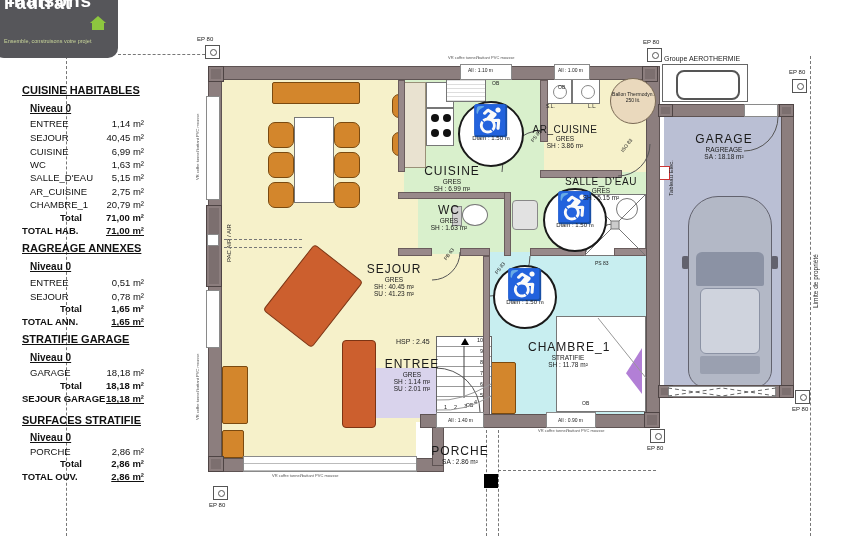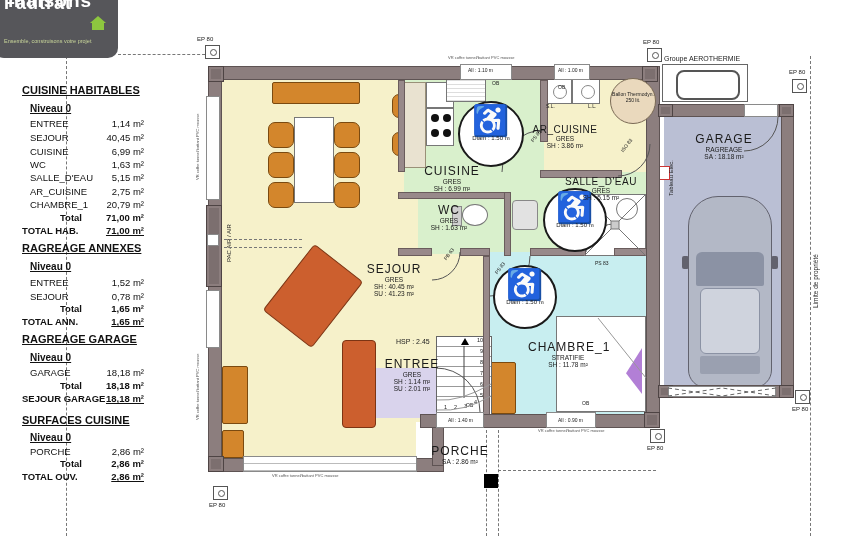--- a/index.html
+++ b/index.html
@@ -113,51 +113,51 @@
       </div>
     <div class="trow grand" style="top:225px">
         <span class="tn">TOTAL HAB.</span>
         <span class="tv">71,00 m²</span>
       </div>
 
     <div class="ttl" style="top:242px">RAGREAGE ANNEXES</div>
     <div class="niv" style="top:261px">Niveau 0</div>
     <div class="trow" style="top:277px">
         <span class="tn">ENTREE</span>
-        <span class="tv">1,52 m²</span>
+        <span class="tv">0,51 m²</span>
       </div>
     <div class="trow" style="top:291px">
         <span class="tn">SEJOUR</span>
         <span class="tv">0,78 m²</span>
       </div>
     <div class="trow tot" style="top:303px">
         <span class="tn">Total</span>
         <span class="tv">1,65 m²</span>
       </div>
     <div class="trow grand" style="top:316px">
         <span class="tn">TOTAL ANN.</span>
         <span class="tv">1,65 m²</span>
       </div>
 
-    <div class="ttl" style="top:333px">RAGREAGE GARAGE</div>
+    <div class="ttl" style="top:333px">STRATIFIE GARAGE</div>
     <div class="niv" style="top:352px">Niveau 0</div>
     <div class="trow" style="top:367px">
         <span class="tn">GARAGE</span>
         <span class="tv">18,18 m²</span>
       </div>
     <div class="trow tot" style="top:380px">
         <span class="tn">Total</span>
         <span class="tv">18,18 m²</span>
       </div>
     <div class="trow grand" style="top:393px">
         <span class="tn">SEJOUR GARAGE</span>
         <span class="tv">18,18 m²</span>
       </div>
 
-    <div class="ttl" style="top:414px">SURFACES CUISINE</div>
+    <div class="ttl" style="top:414px">SURFACES STRATIFIE</div>
     <div class="niv" style="top:432px">Niveau 0</div>
     <div class="trow" style="top:446px">
         <span class="tn">PORCHE</span>
         <span class="tv">2,86 m²</span>
       </div>
     <div class="trow tot" style="top:458px">
         <span class="tn">Total</span>
         <span class="tv">2,86 m²</span>
       </div>
     <div class="trow grand" style="top:471px">

